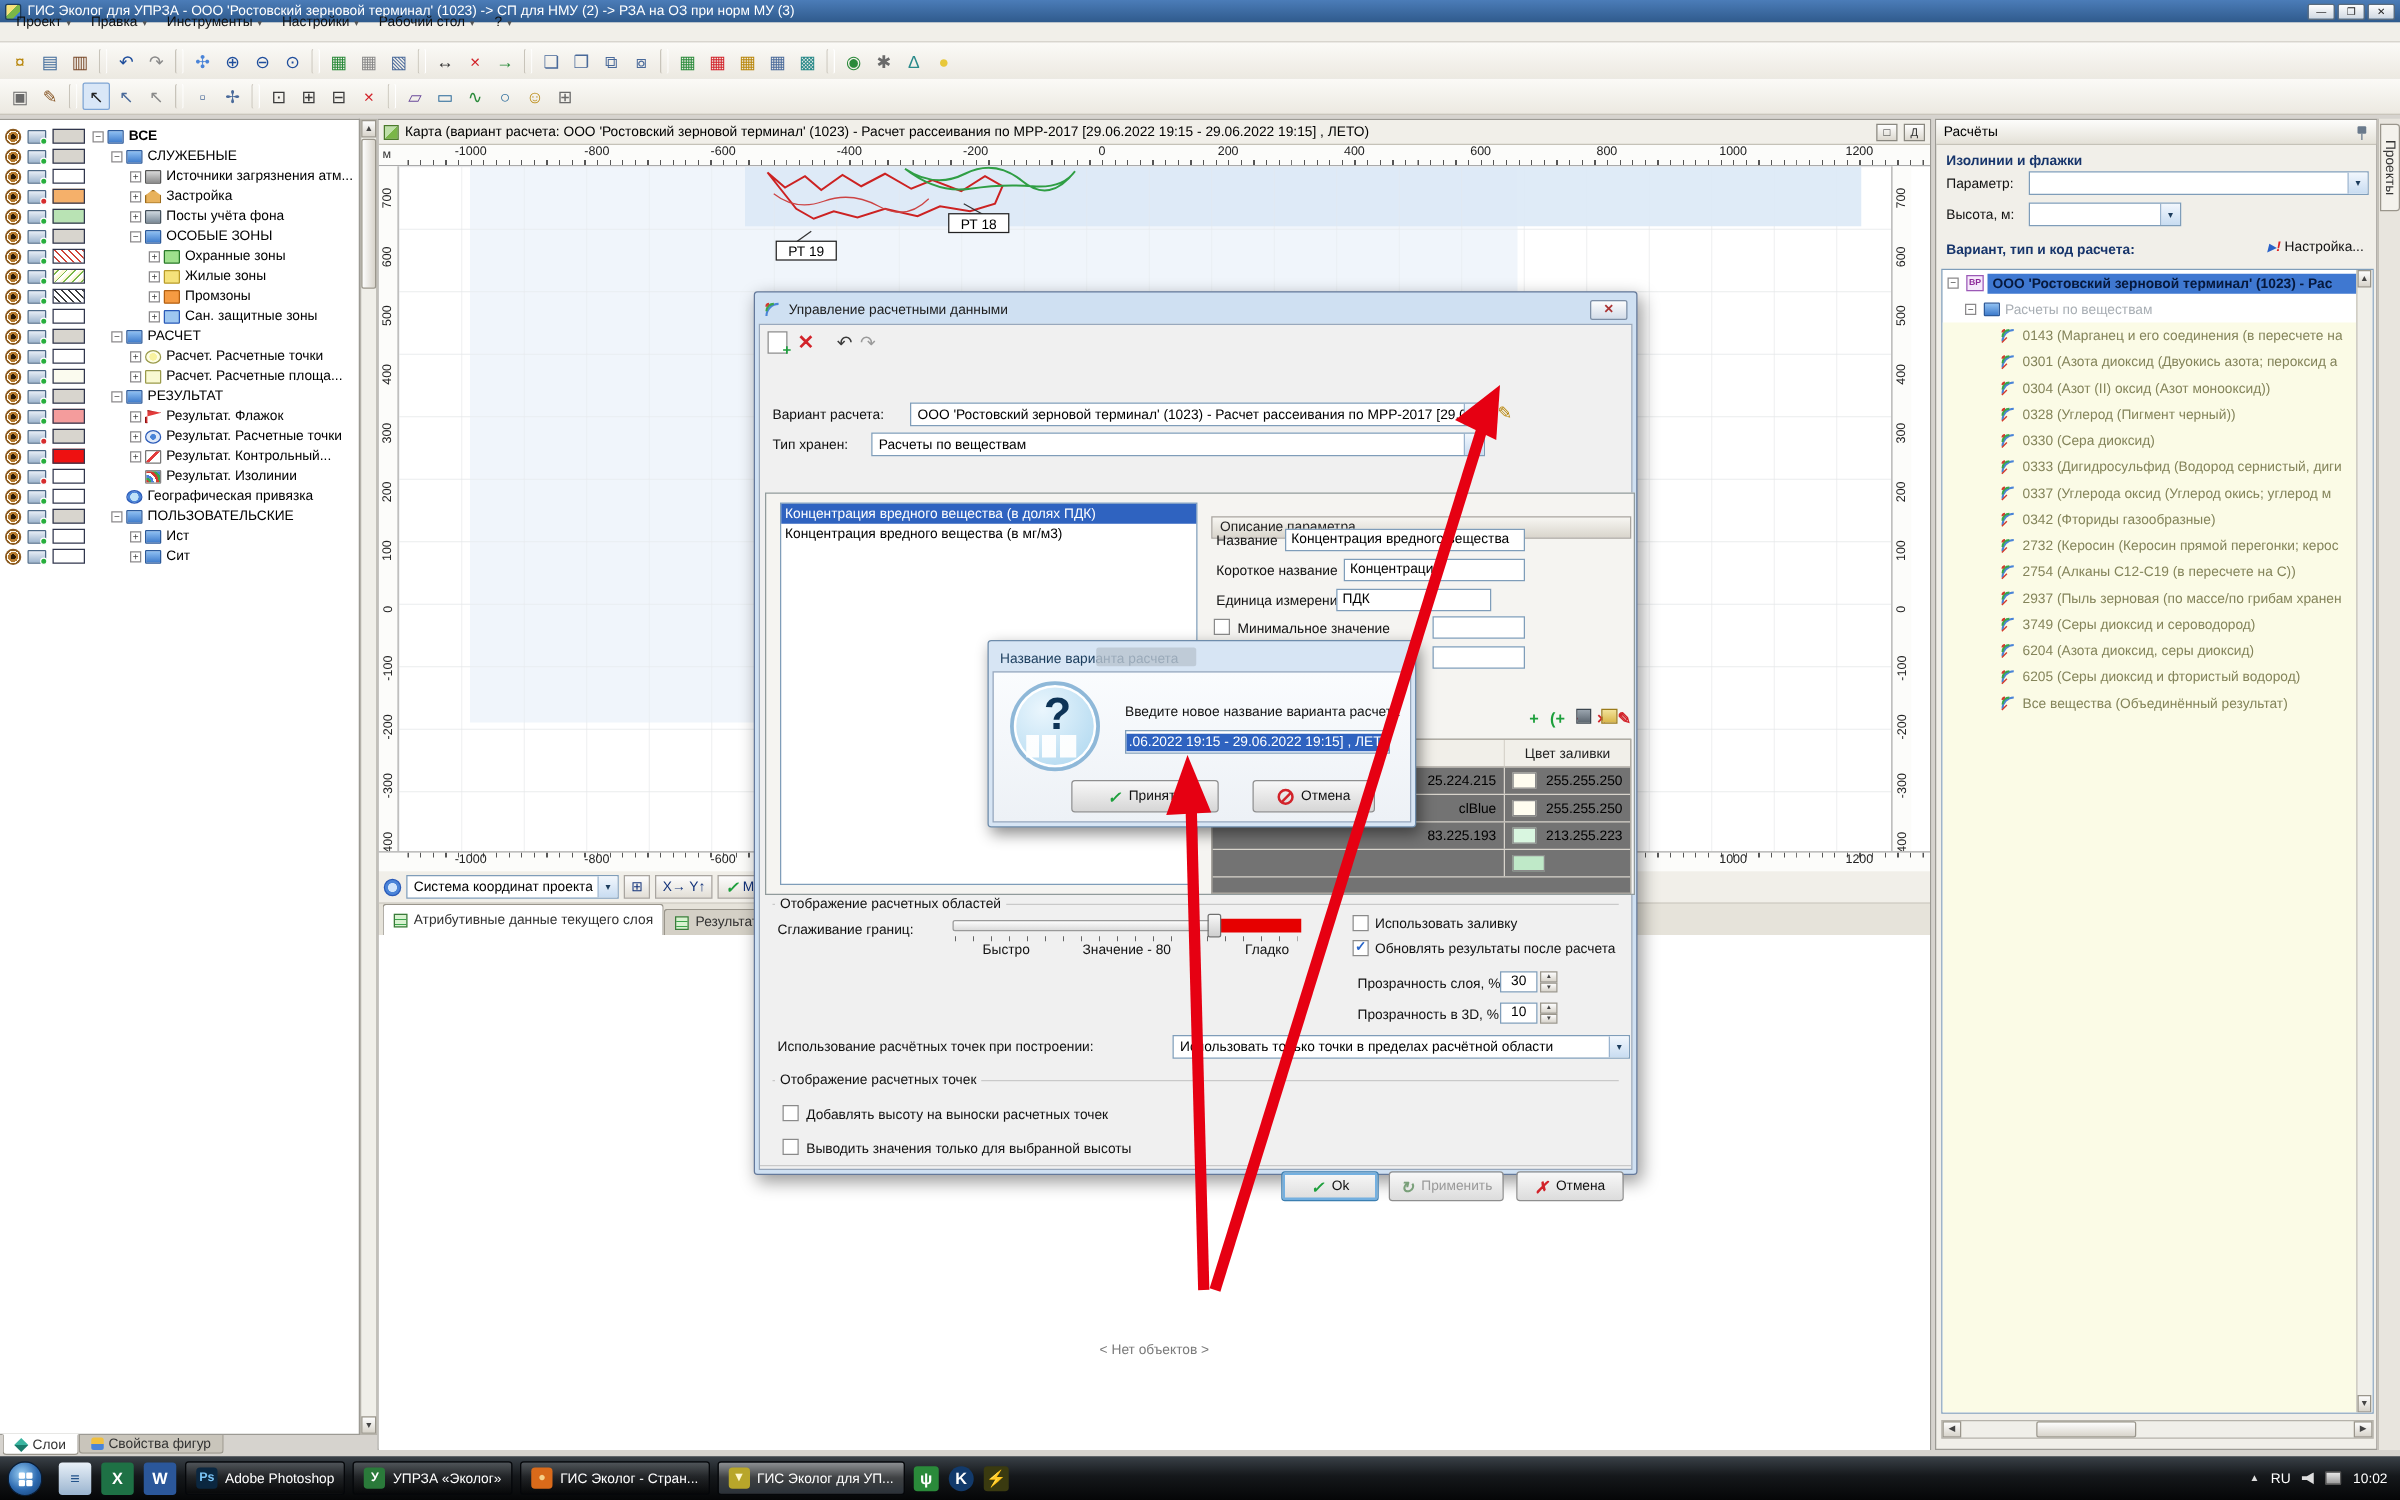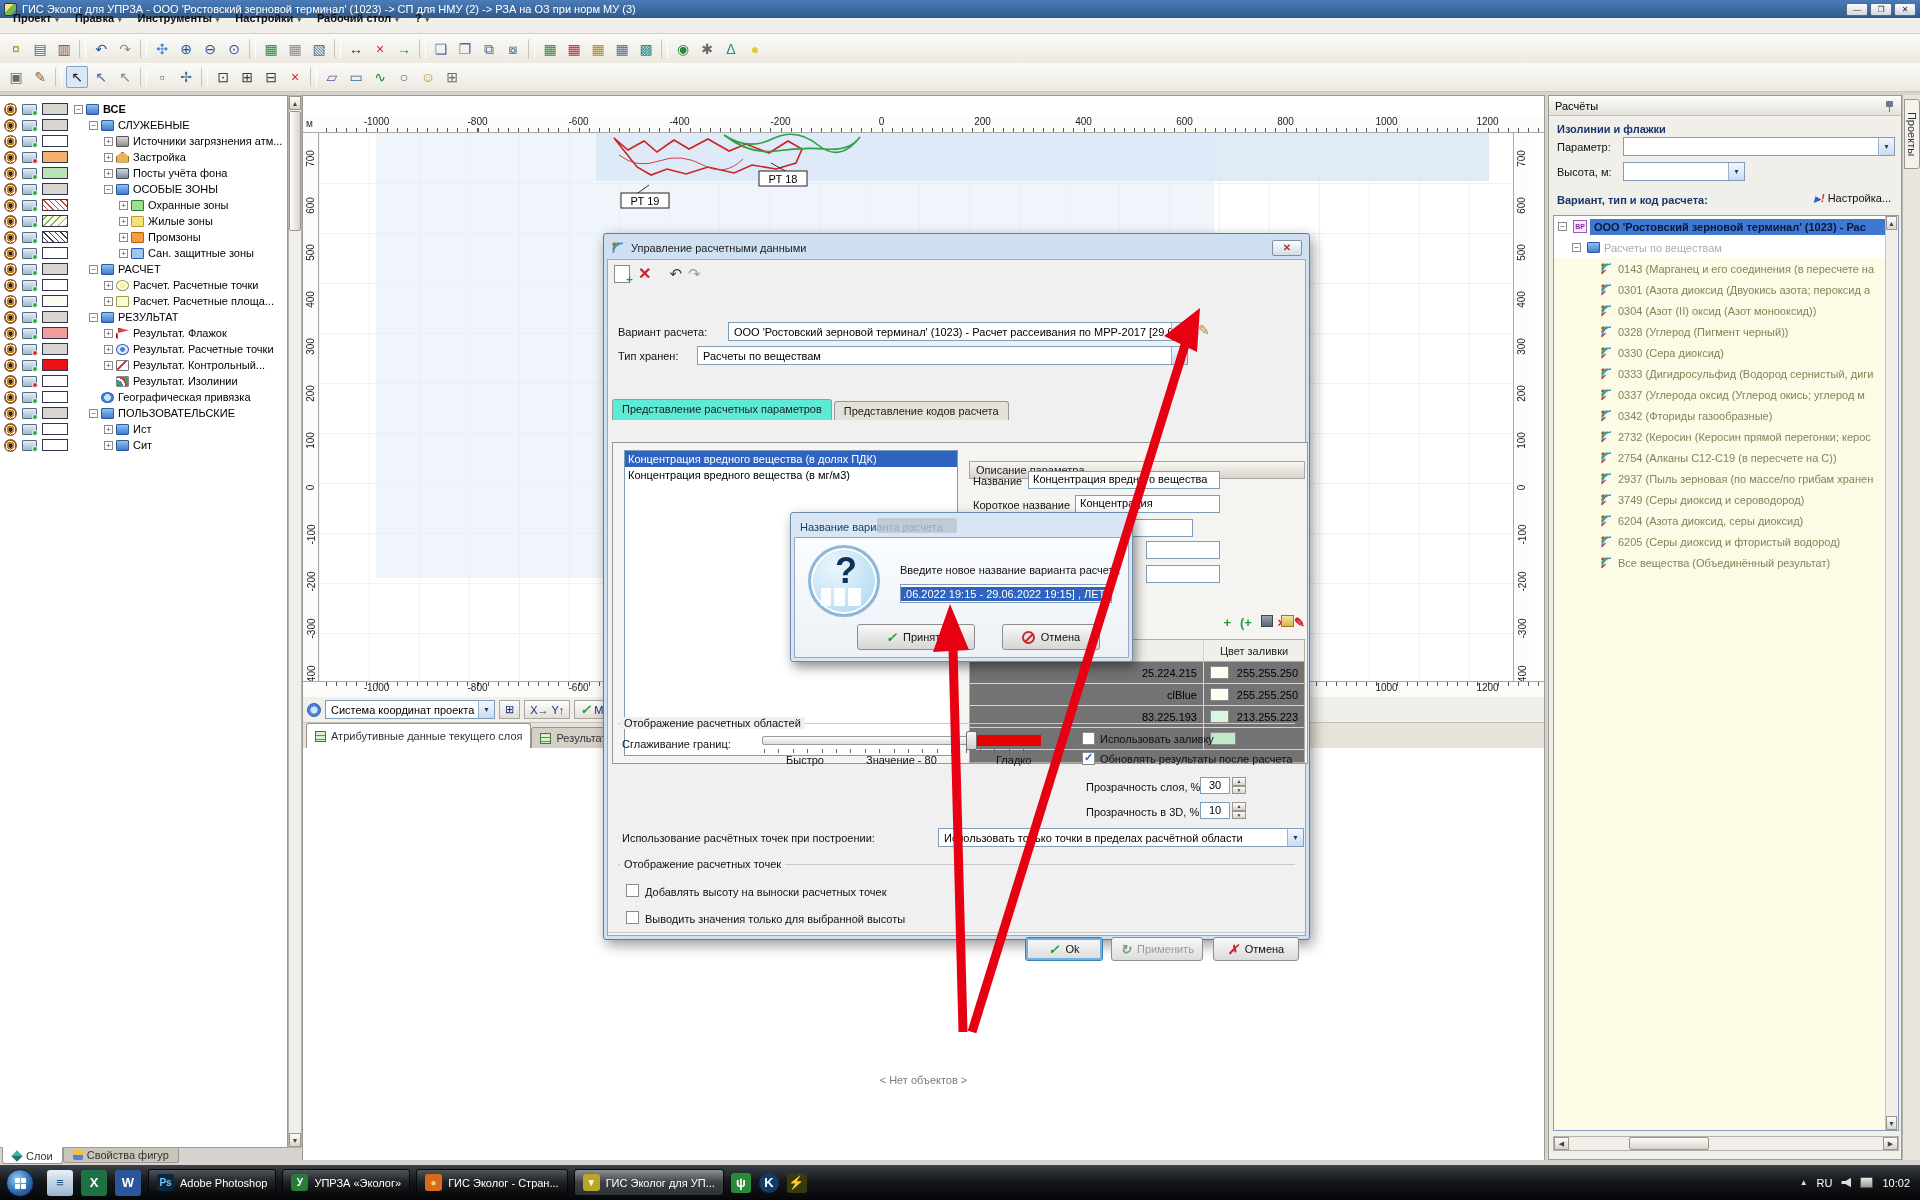--- a/index.html
+++ b/index.html
@@ -11,21 +11,21 @@
   .titlebar { position:absolute; left:0; top:0; width:1920px; height:18px;
     background:linear-gradient(#4b7cb8,#2f5a8c); color:#fff; display:flex; align-items:center; padding:0 4px; }
   .app-icon { width:13px; height:13px; margin-right:5px; border-radius:2px;
     background:linear-gradient(135deg,#f6e27a 0 40%,#7ab648 40% 75%,#3f7ccc 75%); border:1px solid #1e3c5c; }
   .title-text { flex:1; font-size:11px; white-space:nowrap; overflow:hidden; }
   .winbtns { display:flex; gap:2px; }
   .winbtn { width:22px; height:13px; background:linear-gradient(#fdfdfd,#cfd8e2); border:1px solid #5a6b7d;
     border-radius:2px; color:#222; font-size:8px; line-height:11px; text-align:center; }
   .menubar { position:absolute; left:0; top:18px; width:1920px; height:16px; background:#f1efe9;
     border-bottom:1px solid #d0cdc5; display:flex; align-items:center; padding-left:6px; gap:2px; }
-  .menu-item { padding:1px 7px 17px 7px; color:#111;font-weight:bold; }
+  .menu-item { padding:1px 7px 17px 7px; color:#111; }
   .menu-item::after { content:"▾"; font-size:7px; color:#555; margin-left:4px; }
   .tb { position:absolute; left:0; width:1920px; background:linear-gradient(#fbfaf7,#ece9e1);
     display:flex; align-items:center; padding-left:4px; }
   .tb1 { top:34px; height:29px; }
   .tb2 { top:63px; height:29px; border-bottom:1px solid #c9c5bb; }
   .tbi { width:22px; height:22px; display:flex; align-items:center; justify-content:center;
     border-radius:2px; margin:0 1px; }
   .tbi .g { font-style:normal; font-size:14px; line-height:1; }
   .tbi.sep { width:7px; height:20px; border-left:1px solid #c8c4ba; border-right:1px solid #fff; margin:0 3px; }
   .tbi.active-tool { background:#d9e7f7; border:1px solid #7da4d4; }
@@ -169,21 +169,21 @@
   .sheet-plus { width:16px; height:18px; background:#fff; border:1px solid #8a8a8a; position:relative; }
   .sheet-plus::after { content:"+"; position:absolute; right:-4px; bottom:-5px; color:#1d9f3c; font-weight:bold; font-size:12px; }
   .big-x { color:#d2232a; font-size:16px; font-weight:bold; margin:0 8px; }
   .undo { color:#3a3a3a; font-size:15px; margin-left:10px; } .redo { color:#9a9a9a; font-size:15px; margin-left:6px; }
   .fld-label { position:absolute; color:#111; }
   .fld-input { position:absolute; background:#fff; border:1px solid #7f9db9; padding:1px 4px; white-space:nowrap; overflow:hidden; }
   .pencil-icon { position:absolute; color:#b8860b; font-size:14px; }
   .dtabs { position:absolute; left:4px; top:113px; display:flex; align-items:flex-end; }
   .dtab { border:1px solid #919b9c; border-bottom:none; border-radius:3px 3px 0 0; background:#e4e1d8; padding:3px 9px; margin-right:2px; color:#222; }
   .dtab.active { background:#5eead4; padding-bottom:5px;margin-top:26px; }
-  .dpane { position:absolute; left:4px; top:134px; width:696px; height:322px; border:1px solid #919b9c; background:#f5f4f1;margin-top:48px; }
+  .dpane { position:absolute; left:4px; top:134px; width:696px; height:322px; border:1px solid #919b9c; background:#f5f4f1; }
   .plist { position:absolute; left:11px; top:7px; width:334px; height:306px; background:#fff; border:1px solid #7f9db9; }
   .plist-row { height:16px; line-height:16px; padding:0 3px; white-space:nowrap; overflow:hidden; }
   .plist-row.selected { background:#2f63c0; color:#fff; }
   .descr-hdr { position:absolute; left:356px; top:18px; width:336px; height:18px; background:linear-gradient(#f7f6f2,#d9d5cc);
     border:1px solid #a9a5a0; padding:2px 6px; color:#222; }
   .cb { width:13px; height:13px; background:#fff; border:1px solid #8a8a8a; position:absolute; }
   .cb.on::before { content:"✓"; color:#2a66c9; font-weight:bold; font-size:11px; position:absolute; left:1px; top:-2px; }
   .ctable-tb { position:absolute; left:356px; top:172px; width:336px; display:flex; justify-content:flex-end; gap:9px; align-items:center; }
   .ctable-tb .g { font-style:normal; font-size:13px; font-weight:bold; }
   .disk-ic { width:12px; height:12px; background:linear-gradient(#9aa4ae,#5c6670); border:1px solid #3c4650; }
@@ -691,20 +691,26 @@
         <i class="ltab-ic1"></i>
         <span>Слои</span>
       </span>
       <span class="ltab">
         <i class="ltab-ic2"></i>
         <span>Свойства фигур</span>
       </span>
     </div>
 
   <div class="map-panel">
+    <div class="map-caption">
+      <span class="cap-icon"></span>
+      <span class="cap-text">Карта (вариант расчета: ООО 'Ростовский зерновой терминал' (1023) - Расчет рассеивания по МРР-2017 [29.06.2022 19:15 - 29.06.2022 19:15] , ЛЕТО)</span>
+      <span class="cap-btn">□</span>
+      <span class="cap-btn">Д</span>
+    </div>
     <span class="ruler-unit">м</span>
     <div class="hruler top">
 
     <span class="hcell">-1000</span>
         <span class="hcell">-800</span>
         <span class="hcell">-600</span>
         <span class="hcell">-400</span>
         <span class="hcell">-200</span>
         <span class="hcell">0</span>
         <span class="hcell">200</span>

